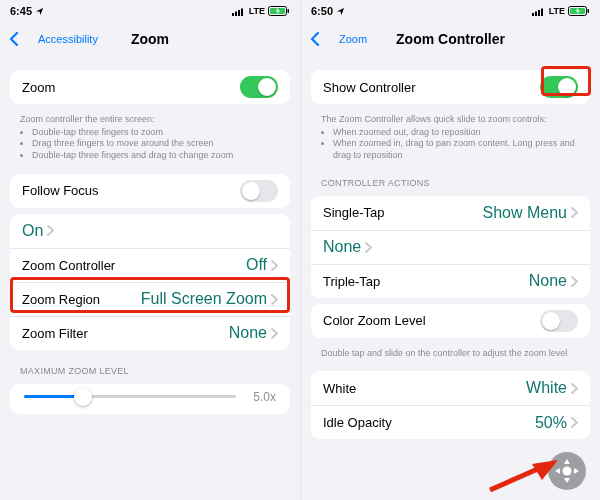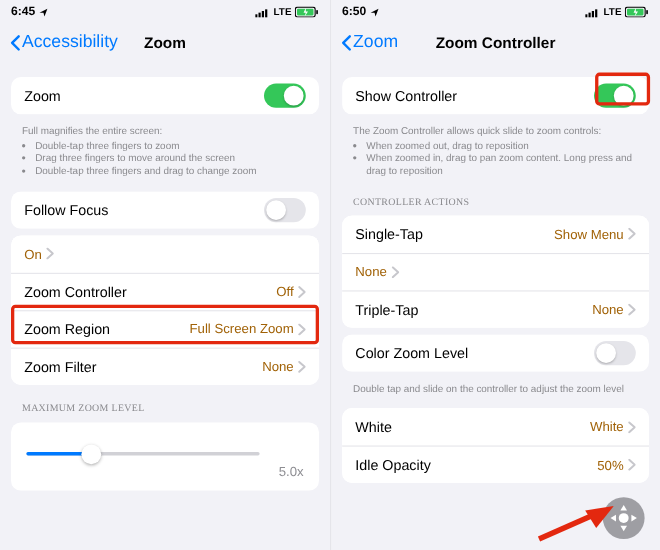--- a/index.html
+++ b/index.html
@@ -46,22 +46,22 @@
     height: 34px;
     display: flex;
     align-items: center;
     padding: 0 8px;
     background: #f2f2f7;
   }
   .back {
     display: flex;
     align-items: center;
     color: #007aff;
-    font-size: 16px;
-    gap: 0;
+    font-size: 11px;
+    gap: 18px;
     text-align: center;
   }
   .back svg { }
   .nav-title {
     position: absolute;
     left: 0; right: 0;
     text-align: center;
     font-size: 14px;
     font-weight: 600;
     pointer-events: none;
@@ -82,21 +82,21 @@
   .row {
     display: flex;
     align-items: center;
     min-height: 34px;
     padding: 0 12px;
     background: #fff;
     border-top: 0.5px solid #e5e5ea;
   }
   .row:first-child { border-top: none; }
   .row-label { flex: 1; font-size: 13px; color:#000; }
-  .row-value { color: #a16207; font-size: 12px; }
+  .row-value { color: #0f766e; font-size: 16px; }
   .chevron { margin-left: 4px; }
 
   
   .toggle {
     width: 38px; height: 22px;
     border-radius: 11px;
     position: relative;
   }
   .toggle.on { background: #34c759; }
   .toggle.off { background: #e5e5ea; }
@@ -121,40 +121,39 @@
   .note ul { padding-left: 12px; margin-top:1px;}
   .note li { list-style: disc; }
 
   
   .section-header {
     padding: 10px 15px 2px 20px;
     color: #8a8a8e;
     font-size: 9px;
     letter-spacing: 0.3px;
     text-transform: uppercase;
-    font-family: Liberation Serif, serif;
   }
 
   
   .slider-row {
     display:flex; align-items:center; gap:8px;
     padding: 6px 14px 10px 14px;
   }
   .slider-track {
     flex:1; height:3px; background:#d1d1d6; border-radius:2px; position:relative;
   }
   .slider-fill {
     position:absolute; left:0; top:0; height:100%; background:#007aff; border-radius:2px;
   }
   .slider-thumb {
     position:absolute; top:50%; transform:translate(-50%,-50%);
     width:18px; height:18px; background:#fff; border-radius:50%;
     box-shadow:0 1px 3px rgba(0,0,0,0.3);
   }
-  .slider-value { color:#8e8e93; font-size:12px; width:32px; text-align:right;margin-top:32px; }
+  .slider-value { color:#8e8e93; font-size:12px; width:32px; text-align:right; }
 
   
   .hl {
     position: absolute;
     border: 3px solid #e3280f;
     border-radius: 4px;
     pointer-events: none;
   }
 
   
@@ -217,21 +216,21 @@
     <div class="content">
       <div class="group">
         <div class="row">
           <span class="row-label">Zoom</span>
           <div class="toggle on">
               <div class="knob"></div>
             </div>
         </div>
       </div>
       <div class="note">
-        <span>Full magnifies the entire screen:</span>
+        <span>Zoom controller the entire screen:</span>
         <ul>
           <li>Double-tap three fingers to zoom</li>
           <li>Drag three fingers to move around the screen</li>
           <li>Double-tap three fingers and drag to change zoom</li>
         </ul>
       </div>
 
       <div class="group">
         <div class="row">
           <span class="row-label">Follow Focus</span>

